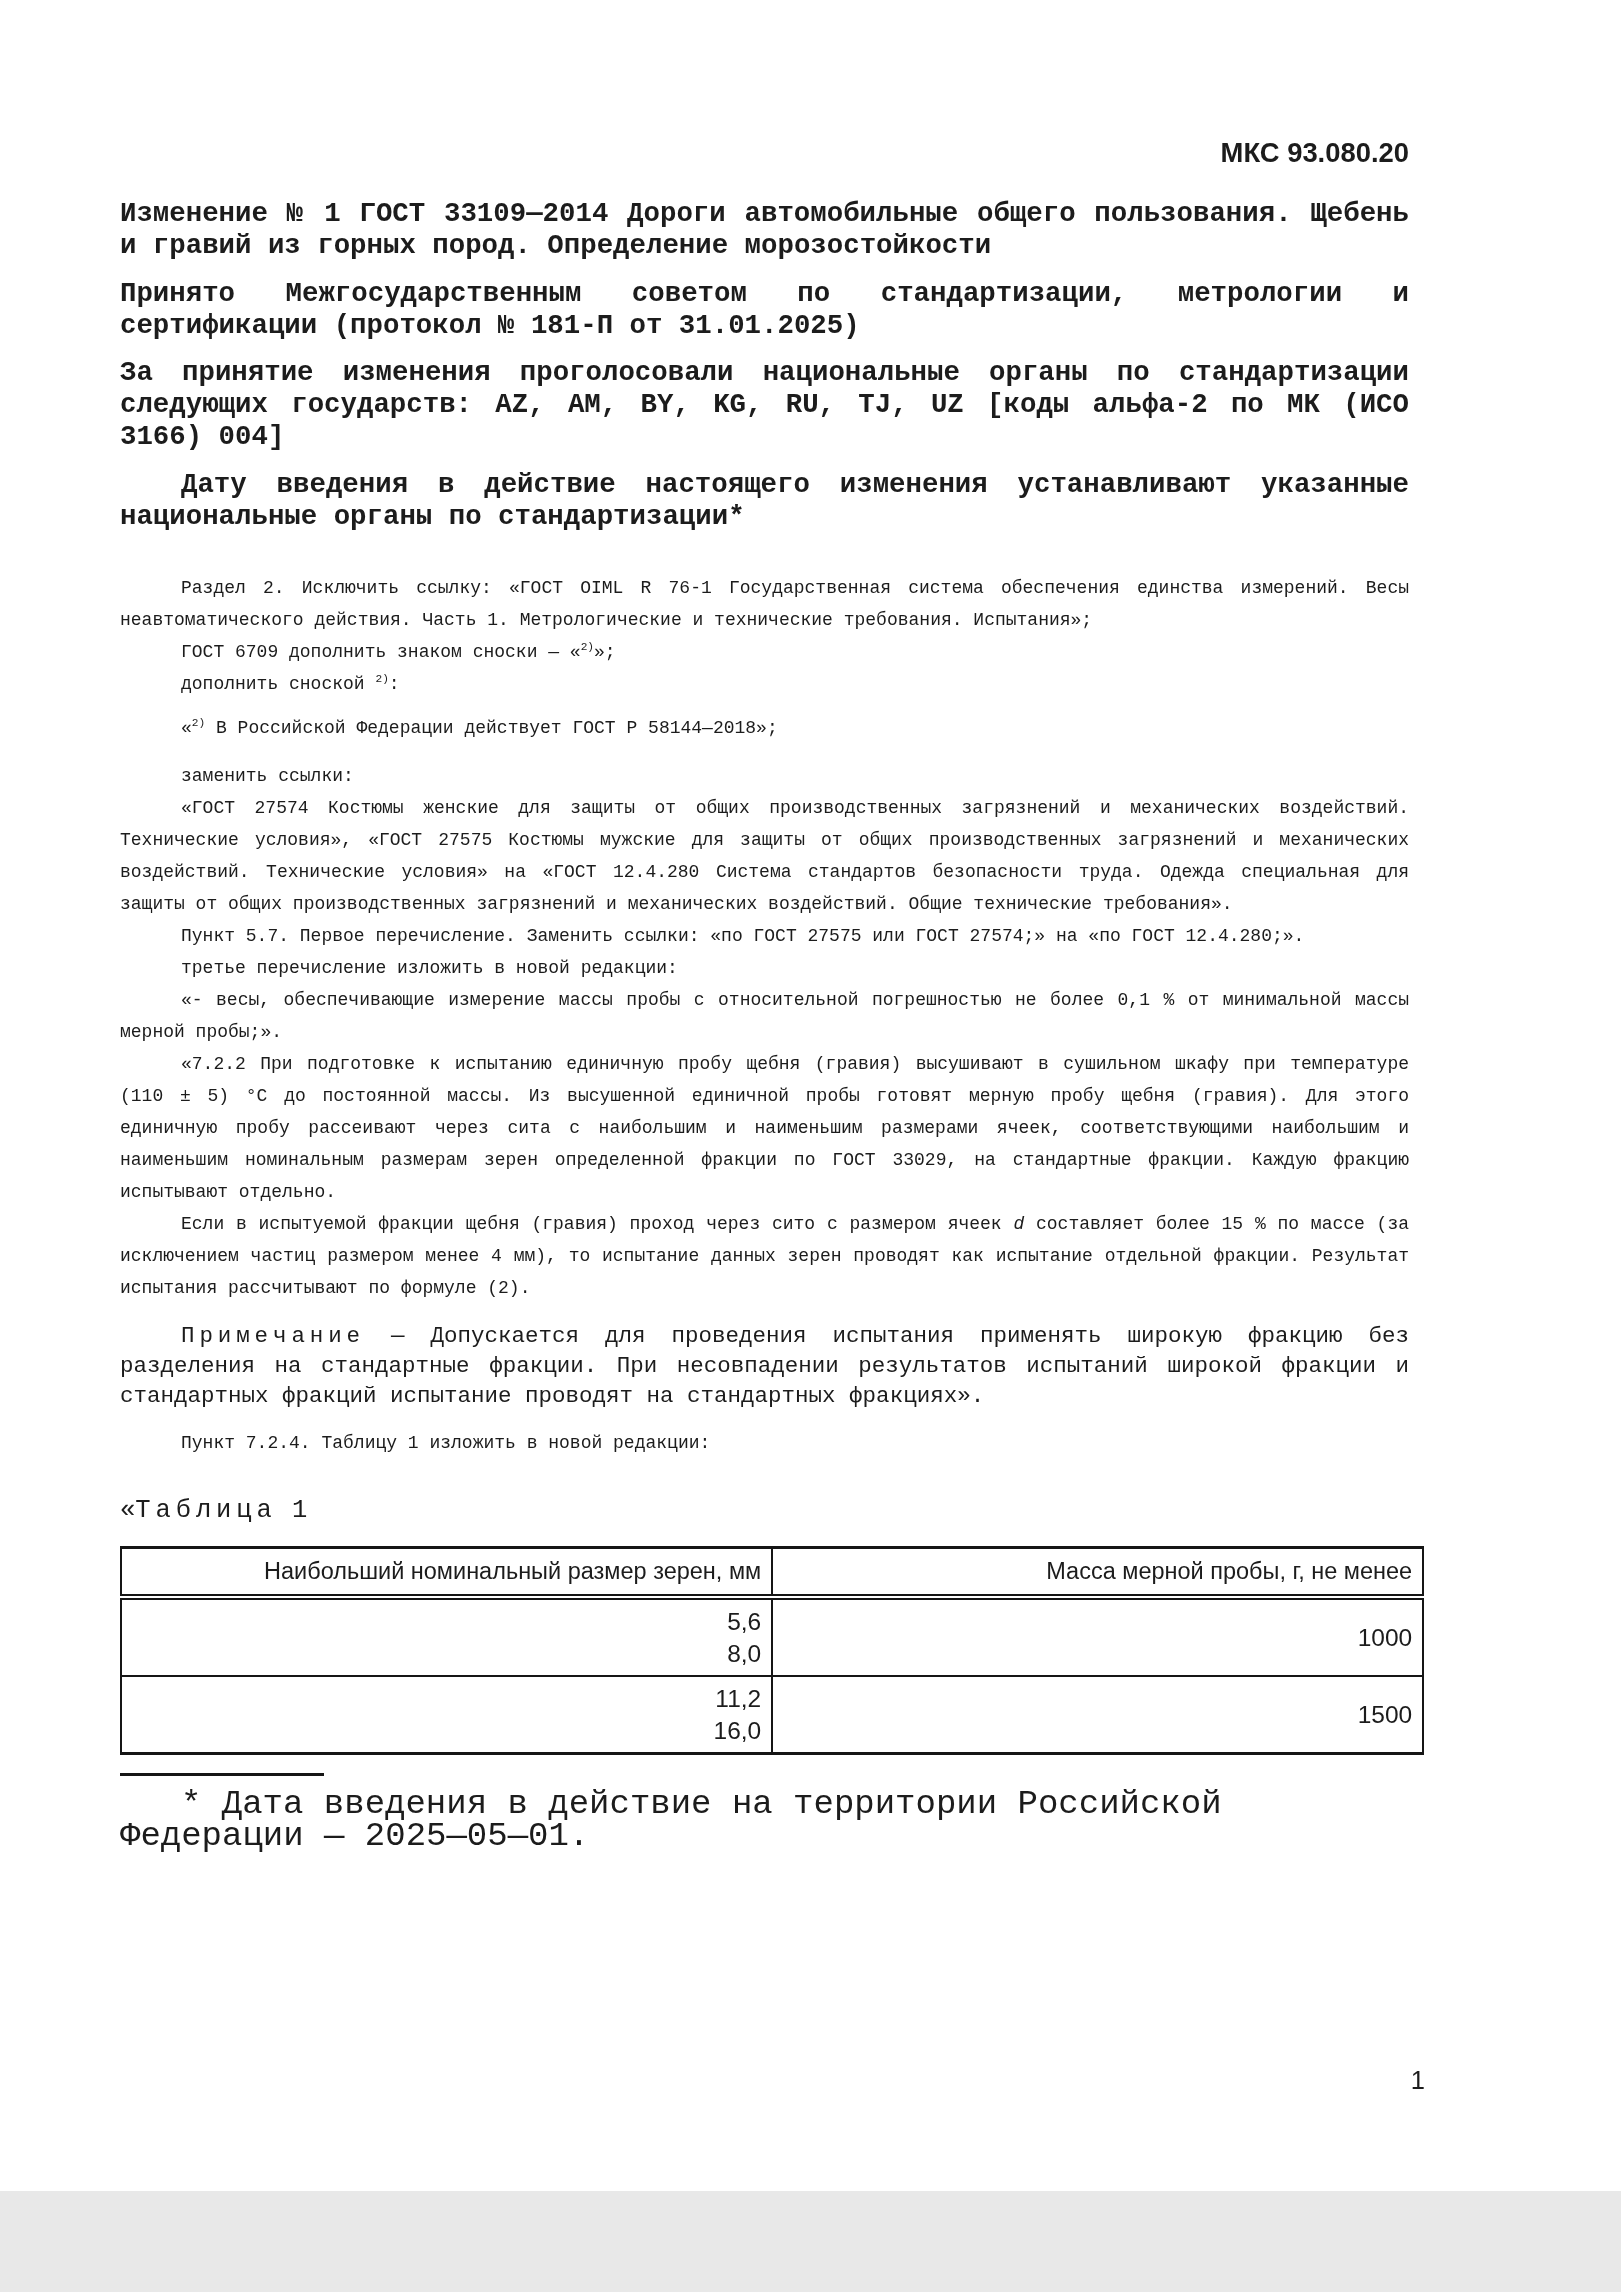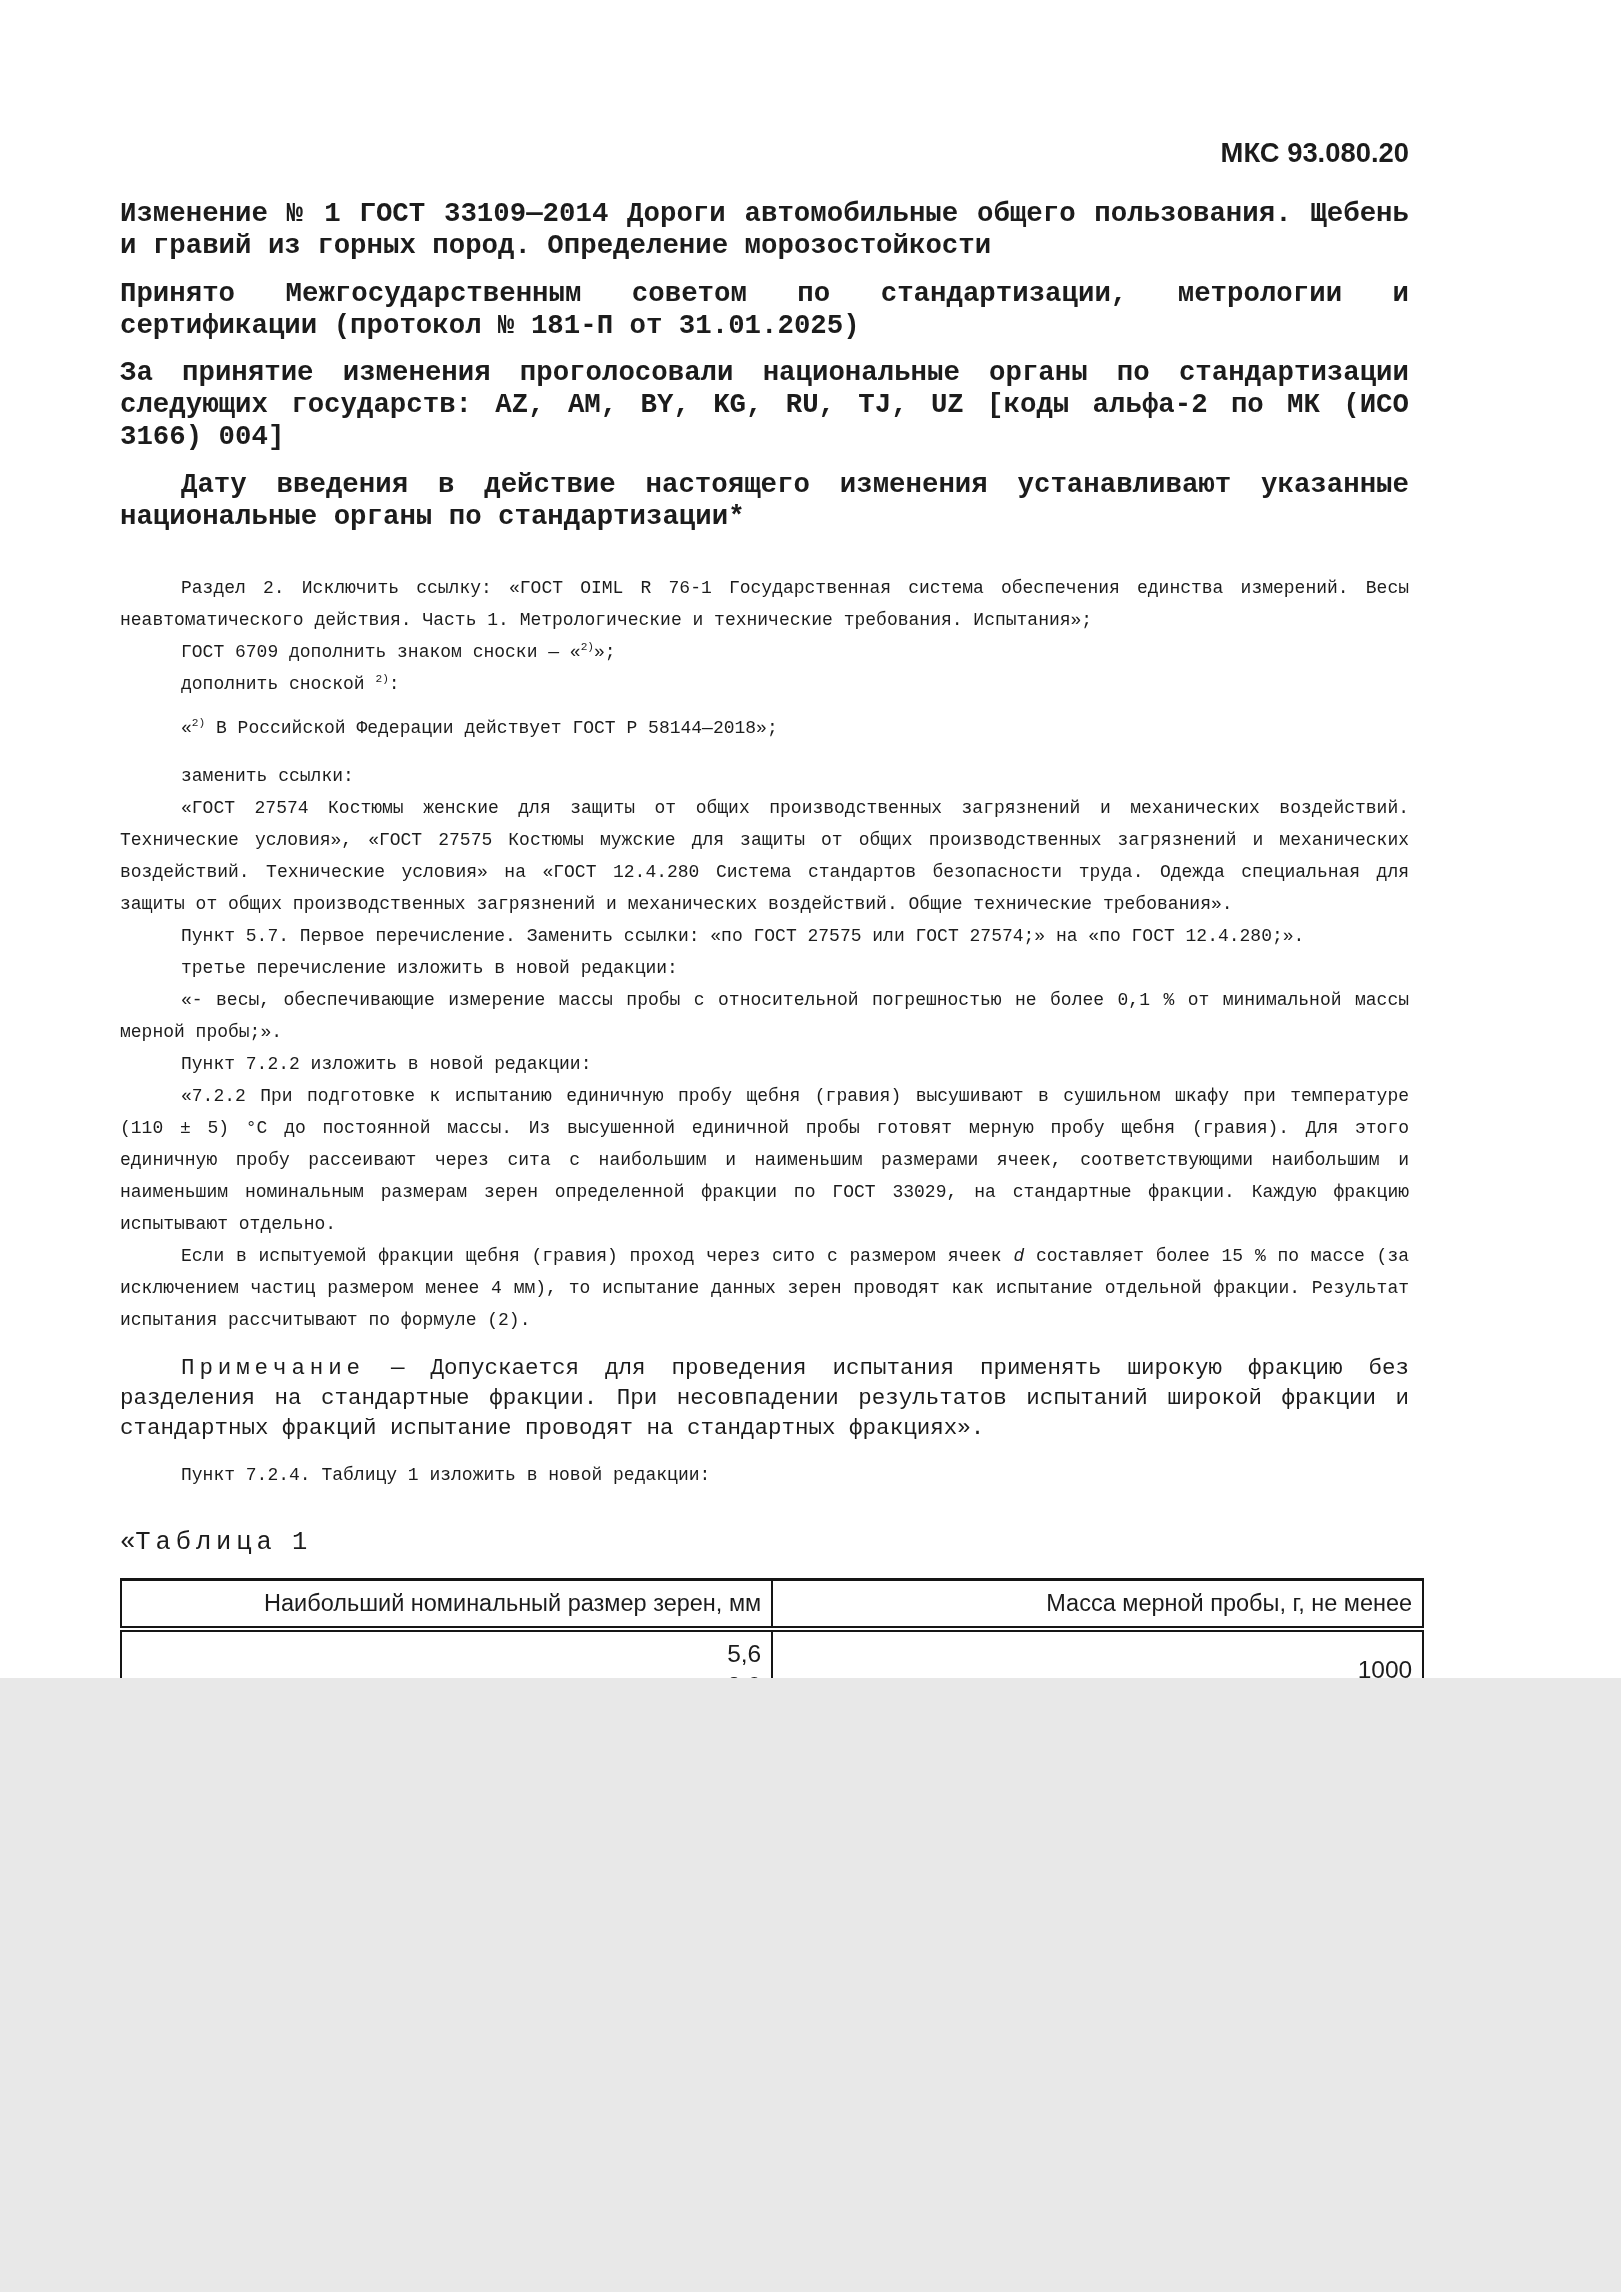--- a/index.html
+++ b/index.html
@@ -1,18 +1,18 @@
 <!DOCTYPE html>
 <html><head>
 <meta charset="utf-8">
 <style>
   html,body{margin:0;padding:0;background:#e8e8e8;}
   .page{
     position:relative;
-    width:1621px;height:1678px;
+    width:1621px;height:2191px;
     background:#ffffff;
     font-family:"Liberation Sans",sans-serif;
     color:#1c1c1c;
     overflow:hidden;
   }
   .content{
     position:absolute;
     left:120px;top:137px;
     width:1289px;
   }
@@ -121,21 +121,20 @@
         <p class="h ind"><span>Дату введения в действие настоящего изменения устанавливают указанные национальные органы по стандартизации*</span></p>
         <p class="b ind sp-xl"><span>Раздел 2. Исключить ссылку: «ГОСТ OIML R 76-1 Государственная система обеспечения единства измерений. Весы неавтоматического действия. Часть 1. Метрологические и технические требования. Испытания»;</span></p>
         <p class="b ind"><span>ГОСТ 6709 дополнить знаком сноски — «</span><sup>2)</sup><span>»;</span></p>
         <p class="b ind"><span>дополнить сноской </span><sup>2)</sup><span>:</span></p>
         <p class="b ind sp-sm"><span>«</span><sup>2)</sup><span> В Российской Федерации действует ГОСТ Р 58144—2018»;</span></p>
         <p class="b ind sp-md"><span>заменить ссылки:</span></p>
         <p class="b ind"><span>«ГОСТ 27574 Костюмы женские для защиты от общих производственных загрязнений и механических воздействий. Технические условия», «ГОСТ 27575 Костюмы мужские для защиты от общих производственных загрязнений и механических воздействий. Технические условия» на «ГОСТ 12.4.280 Система стандартов безопасности труда. Одежда специальная для защиты от общих производственных загрязнений и механических воздействий. Общие технические требования».</span></p>
         <p class="b ind"><span>Пункт 5.7. Первое перечисление. Заменить ссылки: «по ГОСТ 27575 или ГОСТ 27574;» на «по ГОСТ 12.4.280;».</span></p>
         <p class="b ind"><span>третье перечисление изложить в новой редакции:</span></p>
         <p class="b ind"><span>«- весы, обеспечивающие измерение массы пробы с относительной погрешностью не более 0,1 % от минимальной массы мерной пробы;».</span></p>
-        <p class="b ind"><span>Пункт 7.2.2 изложить в новой редакции:</span></p>
         <p class="b ind"><span>«7.2.2 При подготовке к испытанию единичную пробу щебня (гравия) высушивают в сушильном шкафу при температуре (110 ± 5) °С до постоянной массы. Из высушенной единичной пробы готовят мерную пробу щебня (гравия). Для этого единичную пробу рассеивают через сита с наибольшим и наименьшим размерами ячеек, соответствующими наибольшим и наименьшим номинальным размерам зерен определенной фракции по ГОСТ 33029, на стандартные фракции. Каждую фракцию испытывают отдельно.</span></p>
         <p class="b ind"><span>Если в испытуемой фракции щебня (гравия) проход через сито с размером ячеек </span><i>d</i><span> составляет более 15 % по массе (за исключением частиц размером менее 4 мм), то испытание данных зерен проводят как испытание отдельной фракции. Результат испытания рассчитывают по формуле (2).</span></p>
         <p class="note ind sp-note"><span class="spaced">Примечание</span><span> — Допускается для проведения испытания применять широкую фракцию без разделения на стандартные фракции. При несовпадении результатов испытаний широкой фракции и стандартных фракций испытание проводят на стандартных фракциях».</span></p>
         <p class="b ind sp-md"><span>Пункт 7.2.4. Таблицу 1 изложить в новой редакции:</span></p>
         <p class="tlabel"><span>«</span><span class="spaced">Таблица</span><span> 1</span></p>
       </div>
     <table class="t1">
       <thead>
           <tr>
             <th>Наибольший номинальный размер зерен, мм</th>

